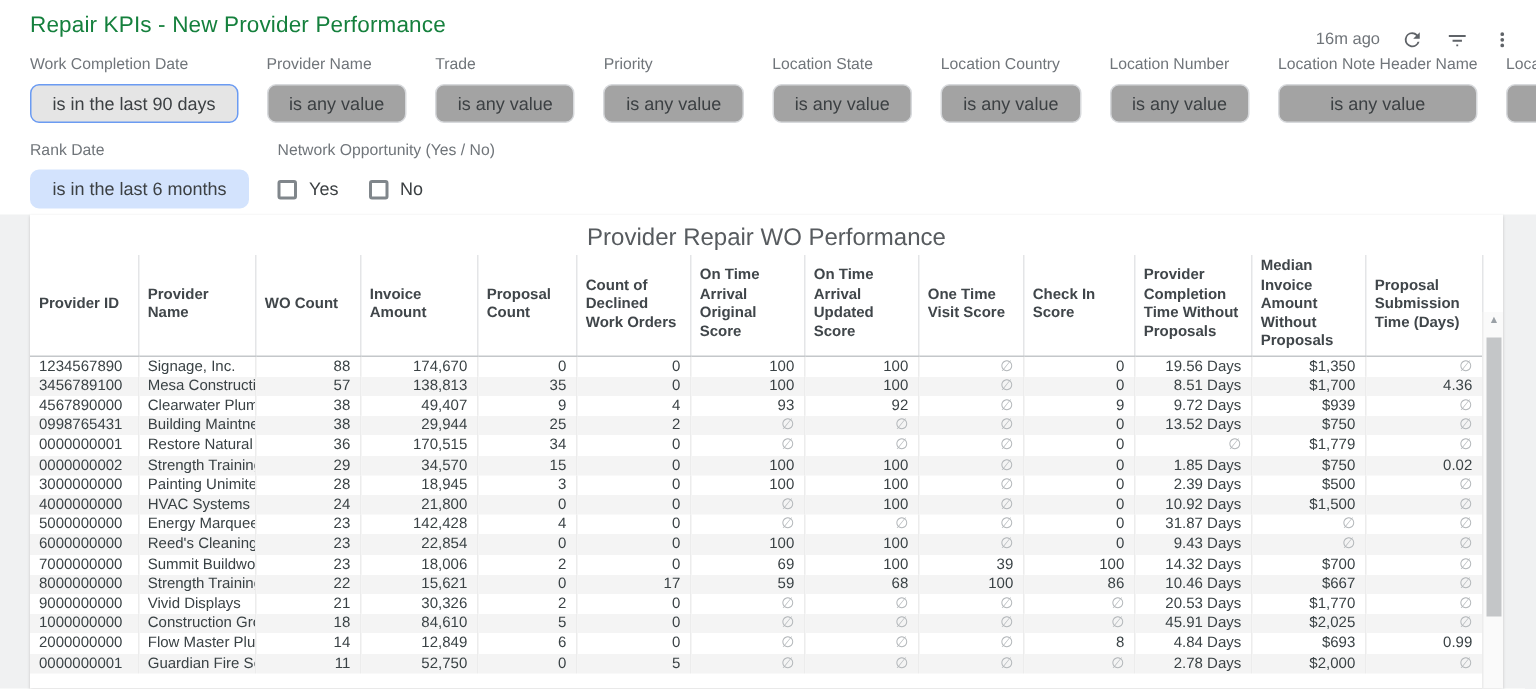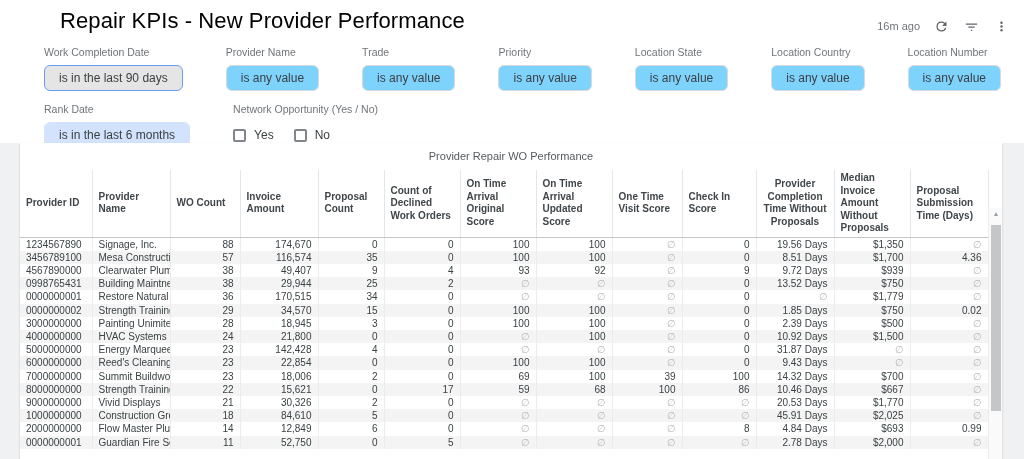--- a/index.html
+++ b/index.html
@@ -2,45 +2,45 @@
 <html><head>
 <meta charset="utf-8">
 <style>
   * { margin:0; padding:0; box-sizing:border-box; }
   html,body { width:1024px; height:459px; overflow:hidden; background:#fff;
               font-family:"Liberation Sans","DejaVu Sans",sans-serif; }
 
   
   .topbar { position:relative; padding:5px 0 0 20px; }
   .breadcrumb { font-size:11px; color:#70757a; }
-  .page-title { font-size:22px; font-weight:500; color:#000000; margin-top:3px; letter-spacing:.1px;margin-left:40px; }
+  .page-title { font-size:15px; font-weight:500; color:#15803d; margin-top:3px; letter-spacing:.1px; }
   .controls { position:absolute; top:17px; right:14px; display:flex; align-items:center; gap:12px; color:#5f6368; }
   .last-refreshed { font-size:11px; color:#70757a; }
   .icon-btn { width:18px; height:18px; display:flex; align-items:center; justify-content:center; cursor:pointer; }
   .icon-btn svg { width:15px; height:15px; fill:#5f6368; }
 
   
   .filters-row { display:flex; align-items:flex-start; padding-left:20px; margin-top:12px; gap:19px; }
-  .filter-group { display:flex; flex-direction:column;margin-left:24px; }
+  .filter-group { display:flex; flex-direction:column; }
   .filter-label { font-size:10.5px; color:#70757a; margin-bottom:7px; white-space:nowrap; }
   .chip { height:26px; min-width:88px; padding:0 14px; display:inline-flex; align-items:center; justify-content:center;
-          border:1px solid #d7d9dc; border-radius:6px; background:#7dd3fc; font-size:12px; color:#3c4043;
+          border:1px solid #d7d9dc; border-radius:6px; background:#a3a3a3; font-size:12px; color:#3c4043;
           white-space:nowrap; cursor:pointer; }
   .chip--selected { background:#e5e5e5; border-color:#6b9bf2; }
   .chip--filled   { background:#d3e3fd; border-color:#d3e3fd; }
   .checkbox-row { display:flex; align-items:center; gap:20px; height:26px; }
   .checkbox-item { display:flex; align-items:center; gap:8px; cursor:pointer; }
   .checkbox-box { width:13px; height:13px; border:2px solid #80868b; border-radius:2px; background:#fff; }
   .checkbox-label { font-size:12px; color:#3c4043; }
 
   
   .canvas { position:absolute; left:0; right:0; top:143px; bottom:0; background:#f0f1f2; }
   .tile { position:absolute; left:20px; top:0; width:982px; height:316px; background:#fff;
           box-shadow:0 1px 2px rgba(0,0,0,.18); overflow:hidden; }
-  .tile-title { text-align:center; font-size:11px; color:#575b5f; padding-top:7px; height:27px; }
+  .tile-title { text-align:center; font-size:16px; color:#575b5f; padding-top:7px; height:27px; }
 
   table { border-collapse:collapse; table-layout:fixed; width:968px; }
   th { font-size:10px; font-weight:bold; color:#40464a; text-align:left; vertical-align:middle;
        padding:2px 6px; line-height:12.5px; height:38px; border-right:1px solid #e4e5e7;
        border-bottom:1px solid #c4c7ca; background:#fff; cursor:pointer; }
   td { font-size:10px; color:#3a4245; padding:0 6px; height:13px; line-height:13.2px;
        white-space:nowrap; overflow:hidden; border-right:1px solid #ececec; }
   tr:nth-child(even) td { background:#f4f4f4; }
   td.num { text-align:right; }
   td.null { color:#b3b7ba; }
@@ -145,21 +145,21 @@
             <th style="width: 72px;">Provider ID</th>
             <th style="width: 78px;">Provider Name</th>
             <th style="width: 70px;">WO Count</th>
             <th style="width: 78px;">Invoice Amount</th>
             <th style="width: 66px;">Proposal Count</th>
             <th style="width: 76px;">Count of Declined Work Orders</th>
             <th style="width: 76px;">On Time Arrival Original Score</th>
             <th style="width: 76px;">On Time Arrival Updated Score</th>
             <th style="width: 70px;">One Time Visit Score</th>
             <th style="width: 74px;">Check In Score</th>
-            <th style="width: 78px; text-align: center;">Provider Completion Time Without Proposals</th>
+            <th style="width: 78px;">Provider Completion Time Without Proposals</th>
             <th style="width: 76px;">Median Invoice Amount Without Proposals</th>
             <th style="width: 78px;">Proposal Submission Time (Days)</th>
           </tr>
         </thead>
       <tbody>
           <tr>
             <td class="">1234567890</td>
             <td class="">Signage, Inc.</td>
             <td class="num">88</td>
             <td class="num">174,670</td>
@@ -170,21 +170,21 @@
             <td class="num null">∅</td>
             <td class="num">0</td>
             <td class="num">19.56 Days</td>
             <td class="num">$1,350</td>
             <td class="num null">∅</td>
           </tr>
           <tr>
             <td class="">3456789100</td>
             <td class="">Mesa Construction</td>
             <td class="num">57</td>
-            <td class="num">116,574</td>
+            <td class="num">138,813</td>
             <td class="num">35</td>
             <td class="num">0</td>
             <td class="num">100</td>
             <td class="num">100</td>
             <td class="num null">∅</td>
             <td class="num">0</td>
             <td class="num">8.51 Days</td>
             <td class="num">$1,700</td>
             <td class="num">4.36</td>
           </tr>

